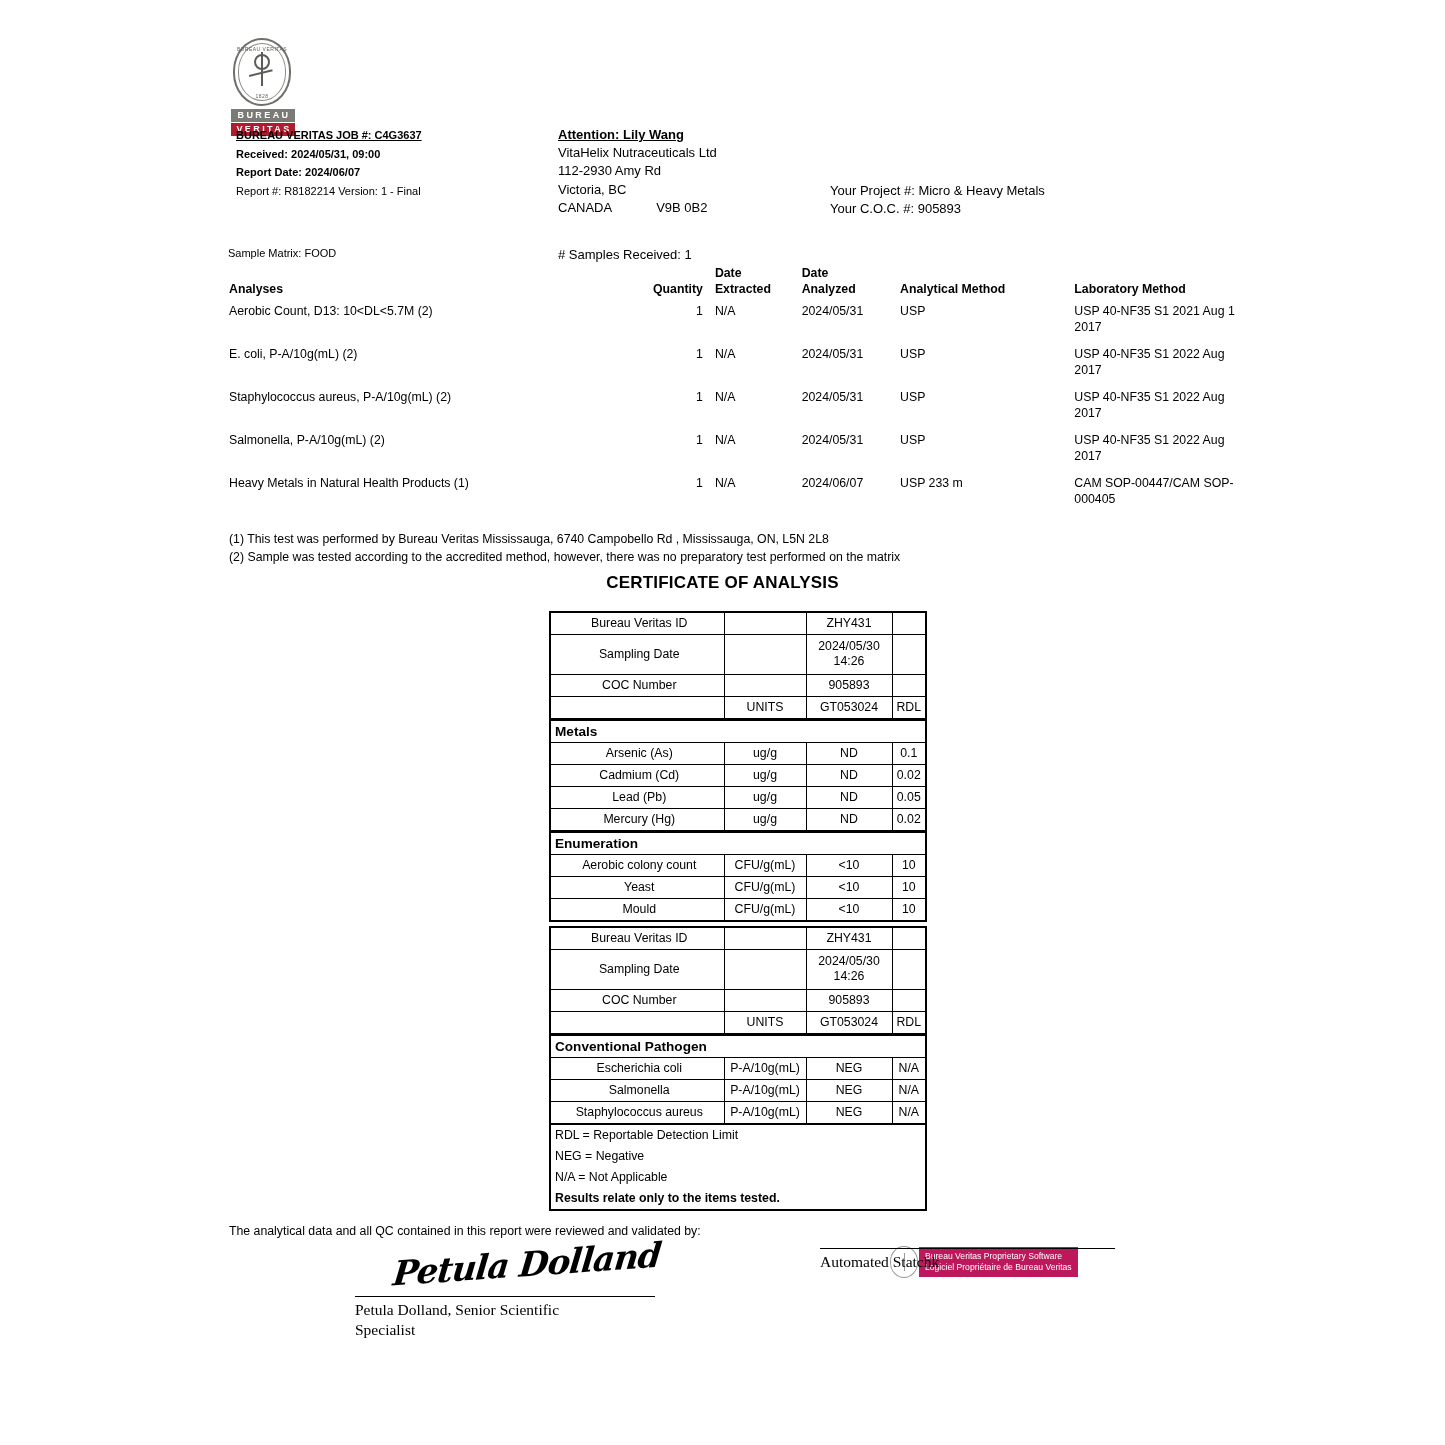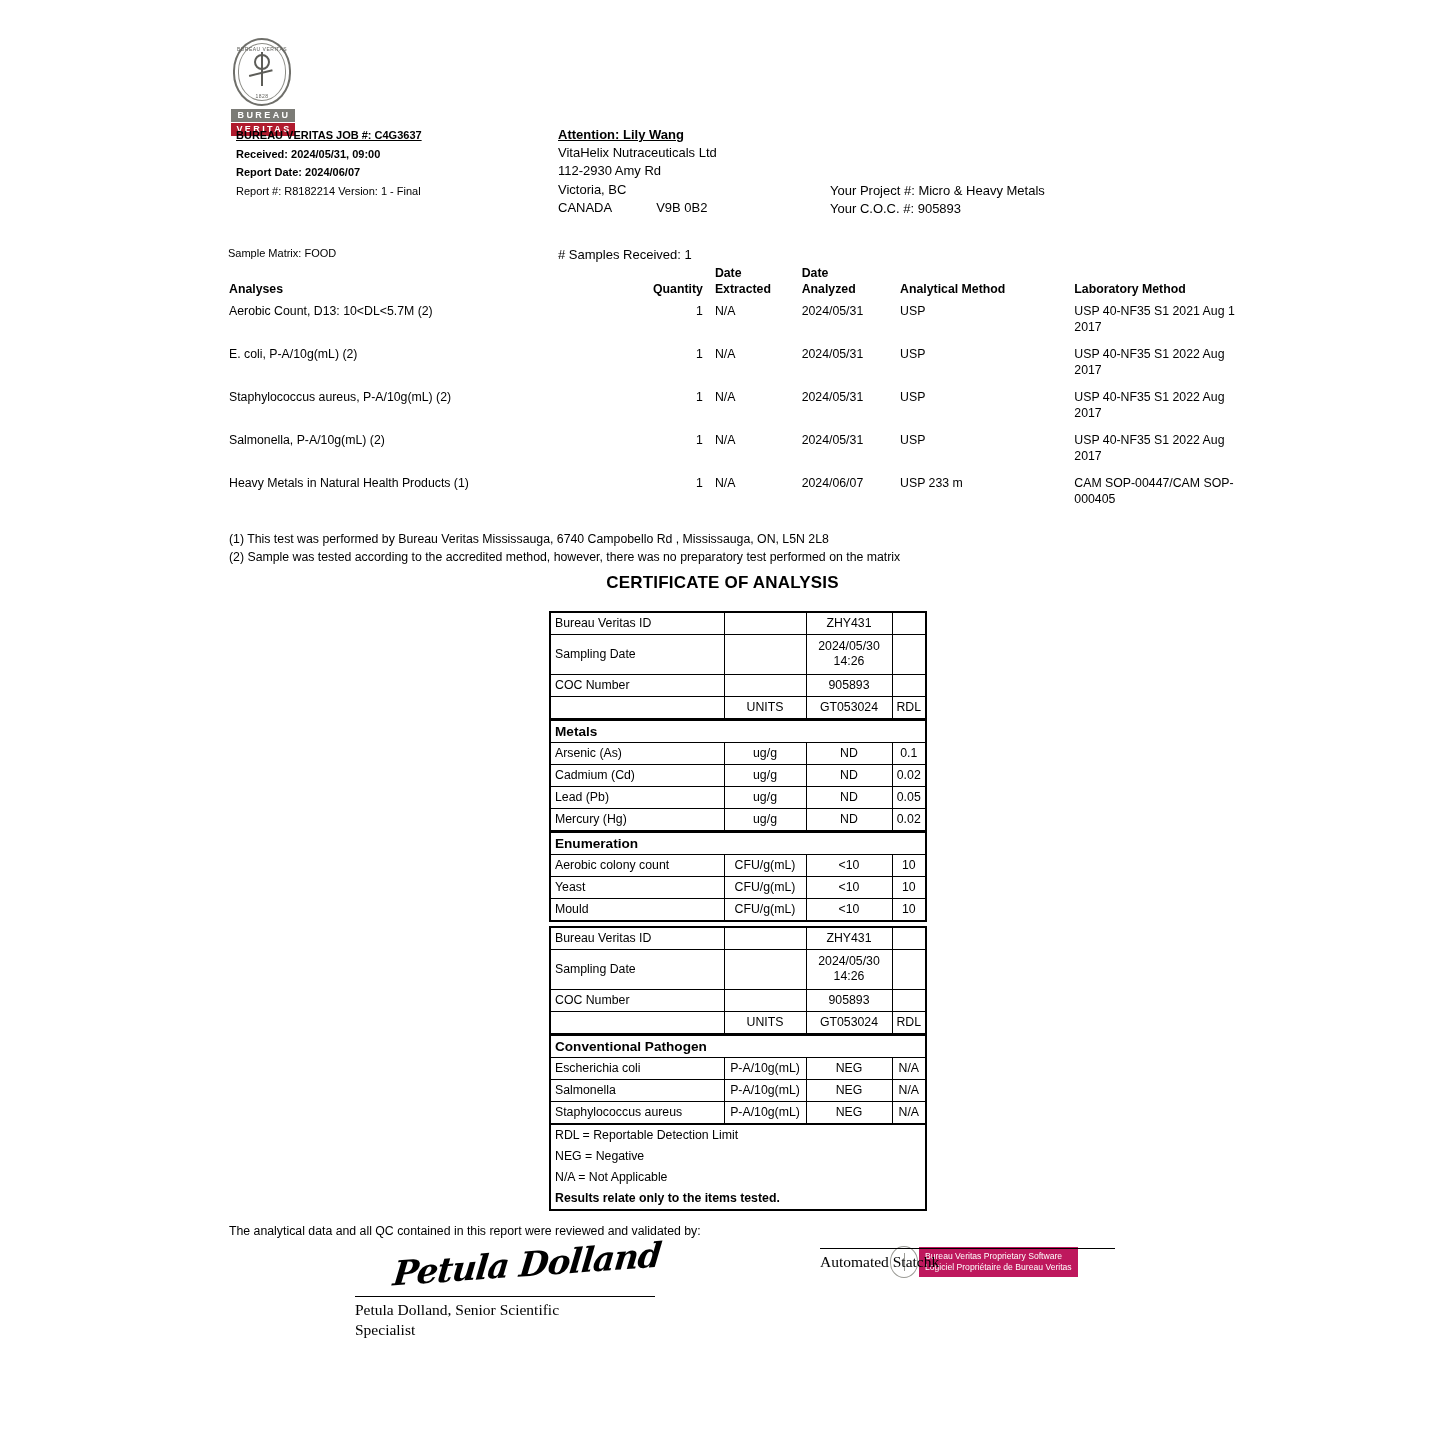--- a/index.html
+++ b/index.html
@@ -215,21 +215,21 @@
   .res-table col.k3 { width: 86px; }
   .res-table col.k4 { width: 34px; }
 
   .res-table td {
     border: 1px solid #000000;
     padding: 2px 0 3px 0;
     line-height: 15px;
     height: 16px;
   }
   .res-table td.lbl {
-    text-align: left;
+    text-align: center;
     padding-left: 4px;
   }
   .res-table td.ctr { text-align: center; }
   .res-table tr.tall td { height: 34px; }
 
   .res-table td.section {
     font-weight: bold;
     text-align: left;
     padding-left: 4px;
     border-top: 3px solid #000000;

